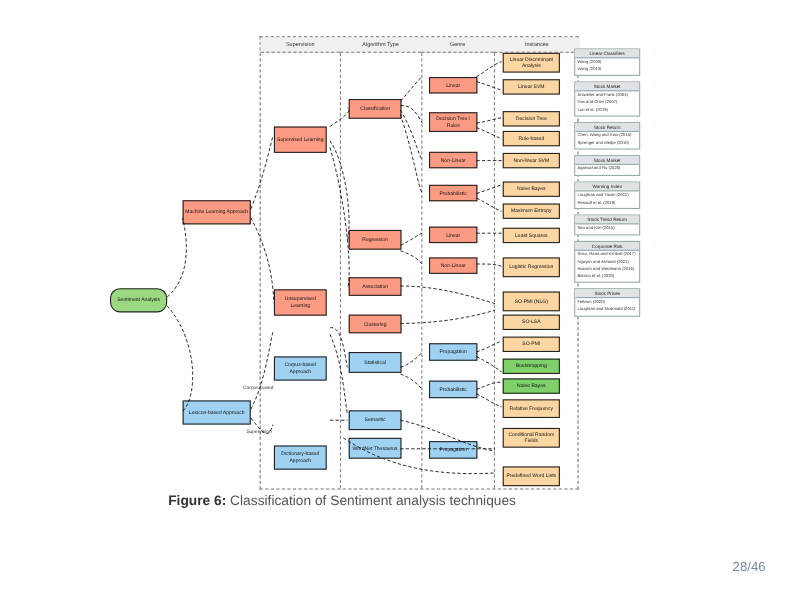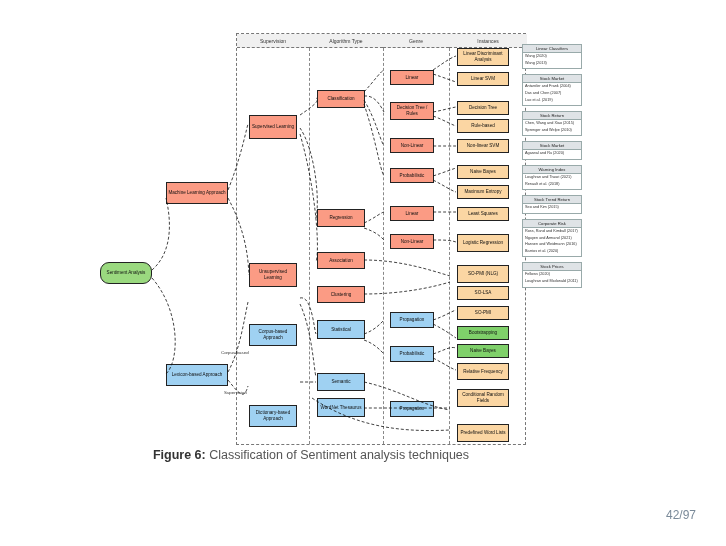--- a/index.html
+++ b/index.html
@@ -229,14 +229,14 @@
         <div class="sb-ref">Loughran and Mcdonald (2011)</div>
       </div>
     </div>
   </div>
 
   <div id="caption">
     <b>Figure 6:</b>
     <span>Classification of Sentiment analysis techniques</span>
   </div>
 
-  <div id="pageno">42/97</div>
+  <div id="pageno">28/46</div>
 </div>
 
 </body></html>

